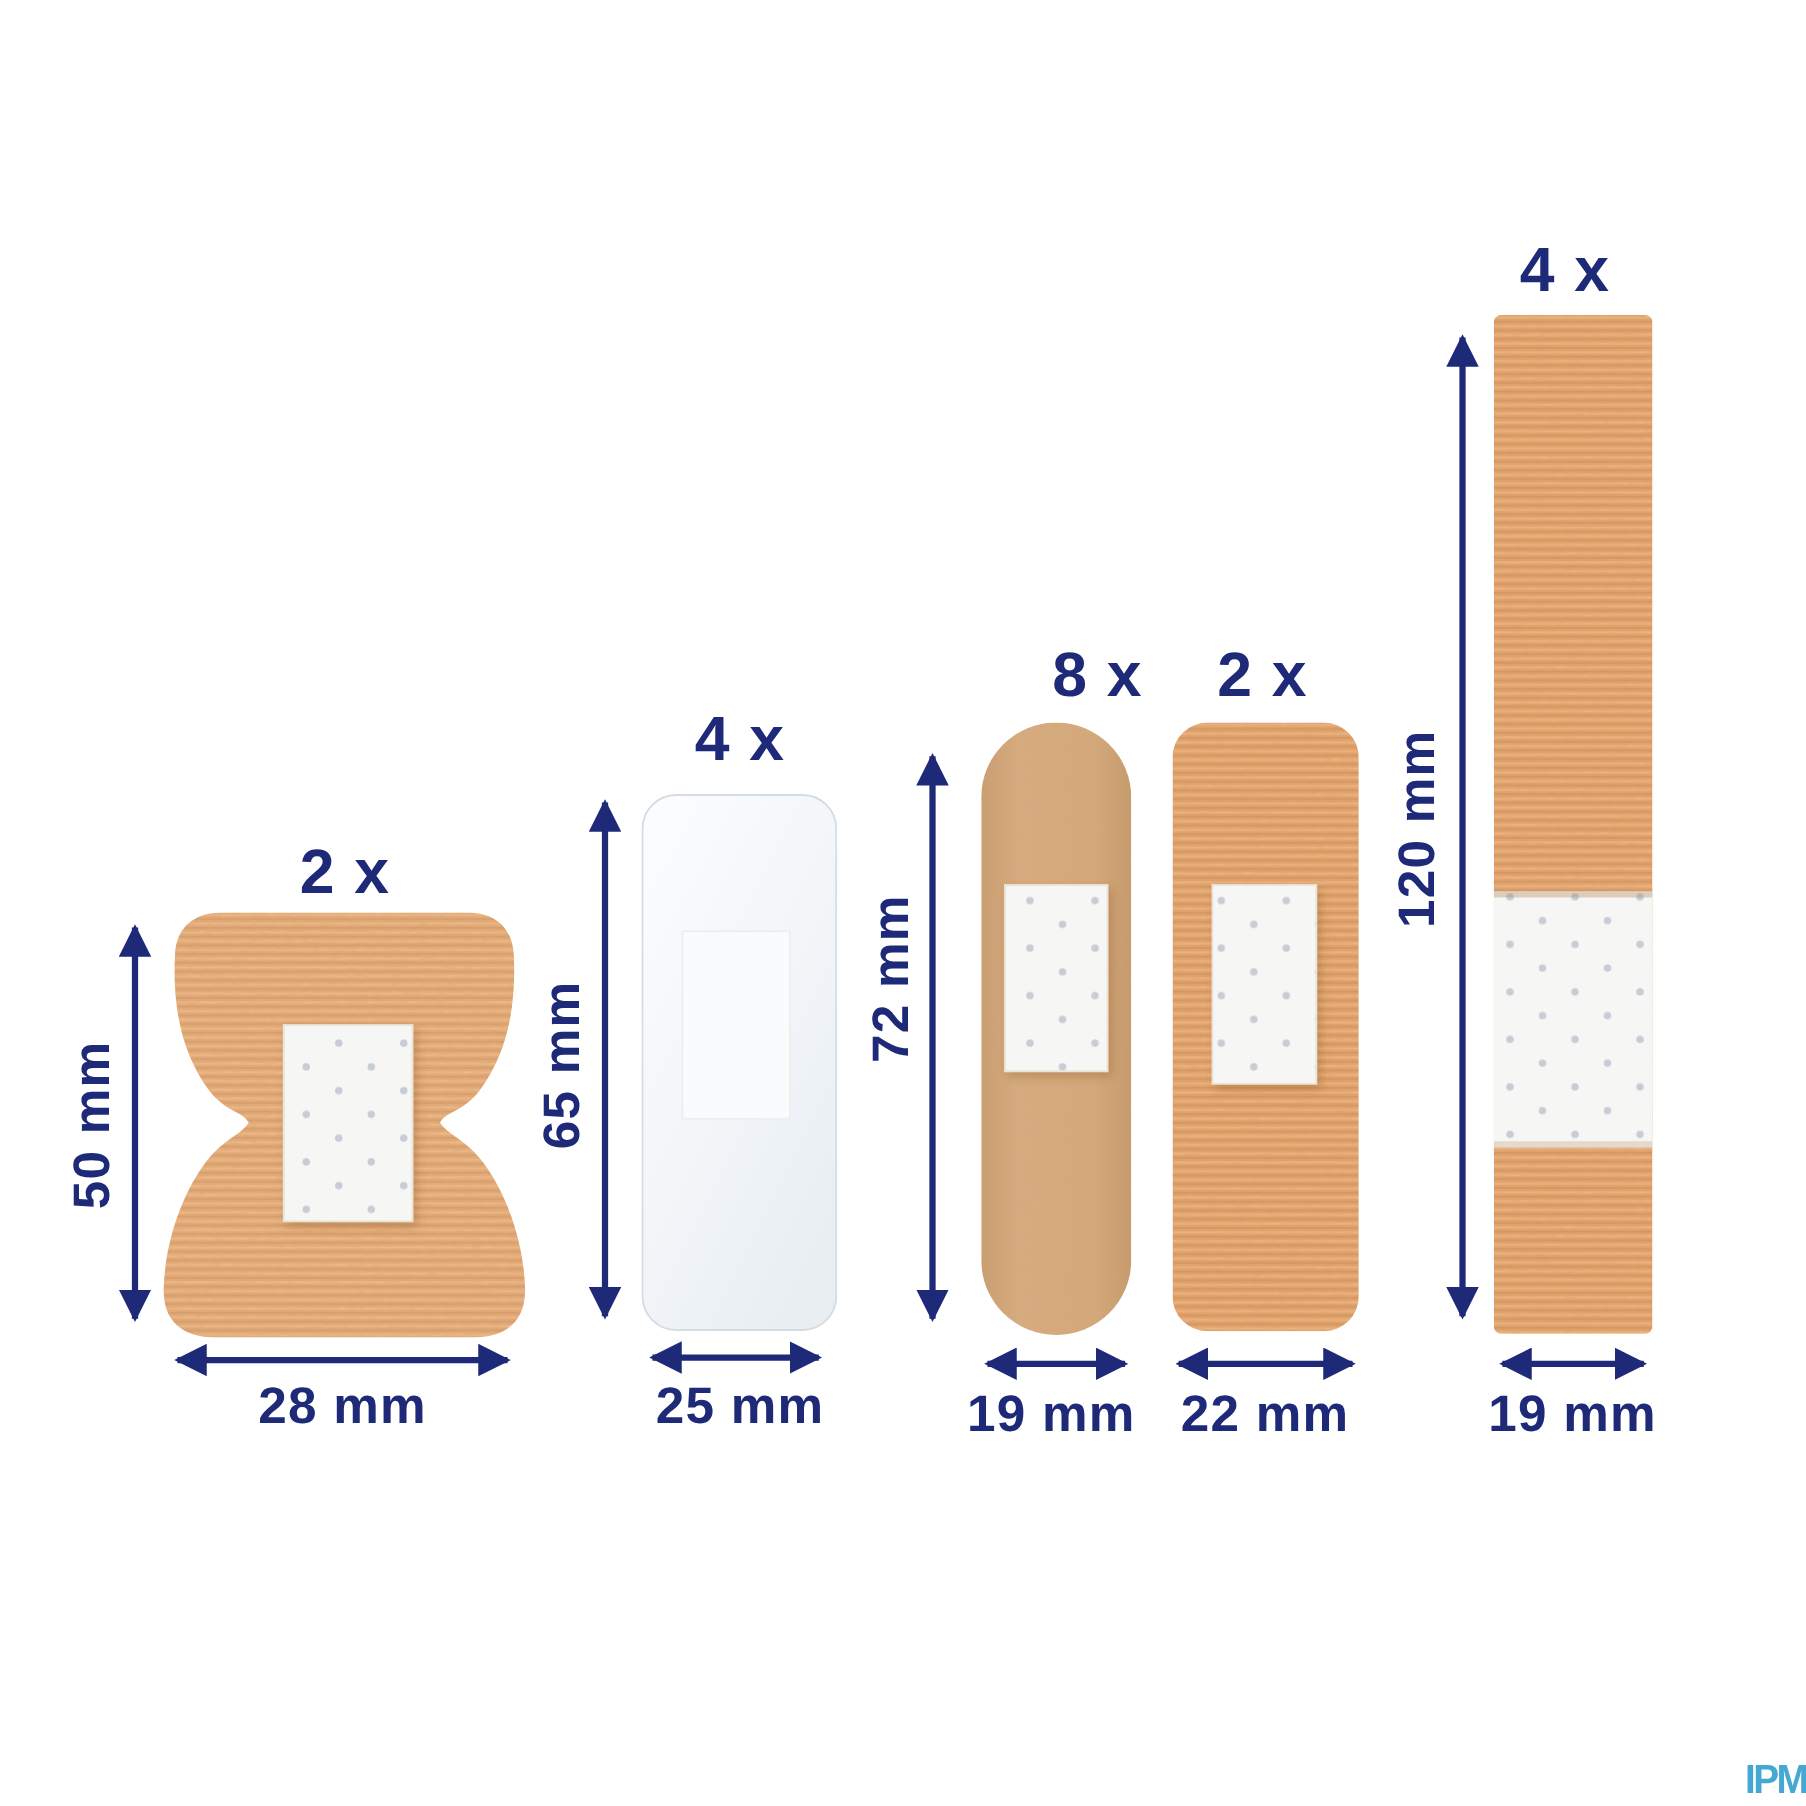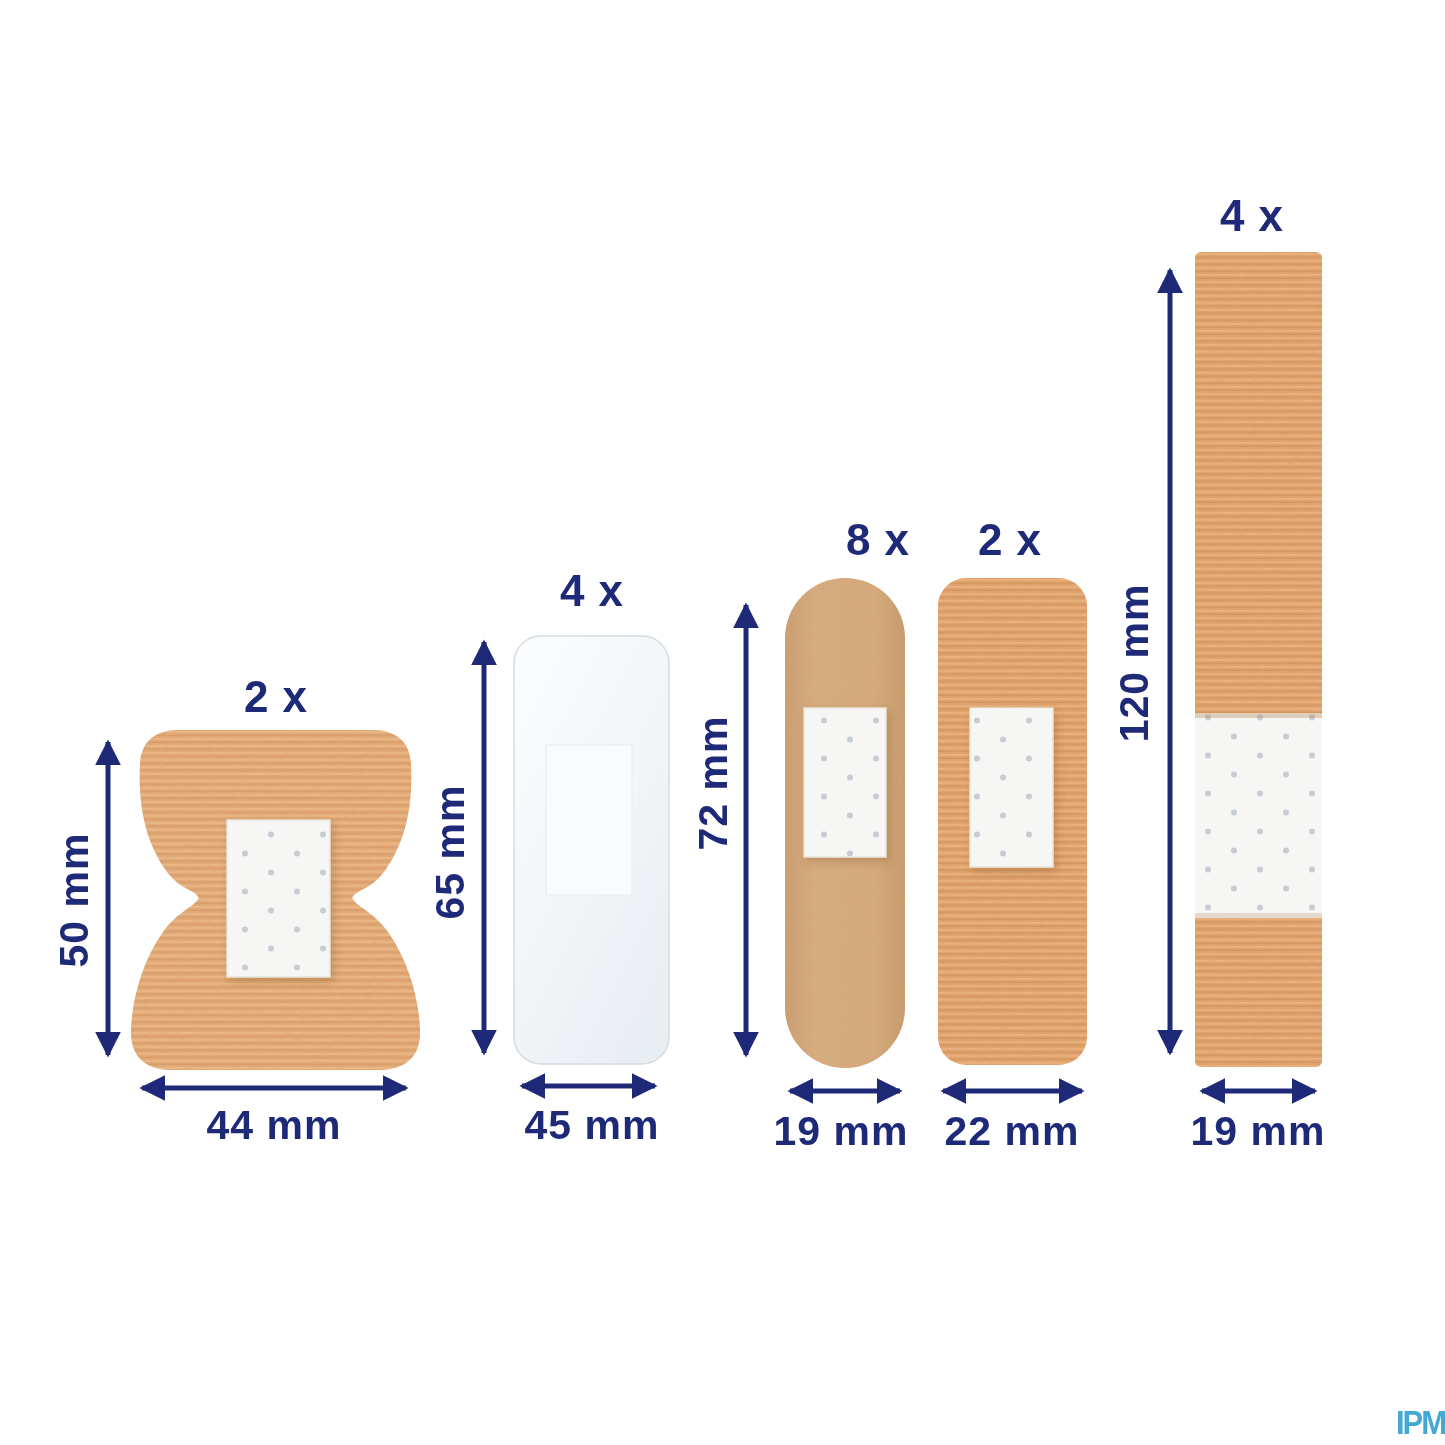--- a/index.html
+++ b/index.html
@@ -6,21 +6,21 @@
   .canvas{
     position:relative;width:1445px;height:1445px;background:#ffffff;overflow:hidden;
     font-family:"Liberation Sans",sans-serif;
   }
   .bandage{position:absolute;}
   .lbl{
     position:absolute;color:#1e2a78;font-weight:700;white-space:nowrap;
     transform:translate(-50%,-50%);letter-spacing:1px;
   }
   .lbl.vert{transform:translate(-50%,-50%) rotate(-90deg);}
-  .count{font-size:44px;}
+  .count{font-size:50px;}
   .dim{font-size:41px;}
   #arrows{position:absolute;left:0;top:0;}
   .arrow{stroke:#1e2a78;stroke-width:5;}
   .watermark{
     position:absolute;left:1396px;top:1406px;color:#43a9d2;font-weight:700;
     font-size:31px;letter-spacing:-2px;transform:scaleY(1.05);
   }
 </style>
 </head>
 <body>
@@ -118,21 +118,21 @@
   <div class="lbl count" style="left:592px;top:591px">4 x</div>
   <div class="lbl count" style="left:878px;top:540px">8 x</div>
   <div class="lbl count" style="left:1010px;top:540px">2 x</div>
   <div class="lbl count" style="left:1252px;top:216px">4 x</div>
 
   <div class="lbl dim vert" style="left:74px;top:900px">50 mm</div>
   <div class="lbl dim vert" style="left:450px;top:852px">65 mm</div>
   <div class="lbl dim vert" style="left:713px;top:783px">72 mm</div>
   <div class="lbl dim vert" style="left:1134px;top:663px">120 mm</div>
 
-  <div class="lbl dim" style="left:274px;top:1125px">44 mm</div>
-  <div class="lbl dim" style="left:592px;top:1125px">45 mm</div>
+  <div class="lbl dim" style="left:274px;top:1125px">28 mm</div>
+  <div class="lbl dim" style="left:592px;top:1125px">25 mm</div>
   <div class="lbl dim" style="left:841px;top:1131px">19 mm</div>
   <div class="lbl dim" style="left:1012px;top:1131px">22 mm</div>
   <div class="lbl dim" style="left:1258px;top:1131px">19 mm</div>
 
   <div class="watermark">IPM</div>
 
 </div>
 
 </body></html>

